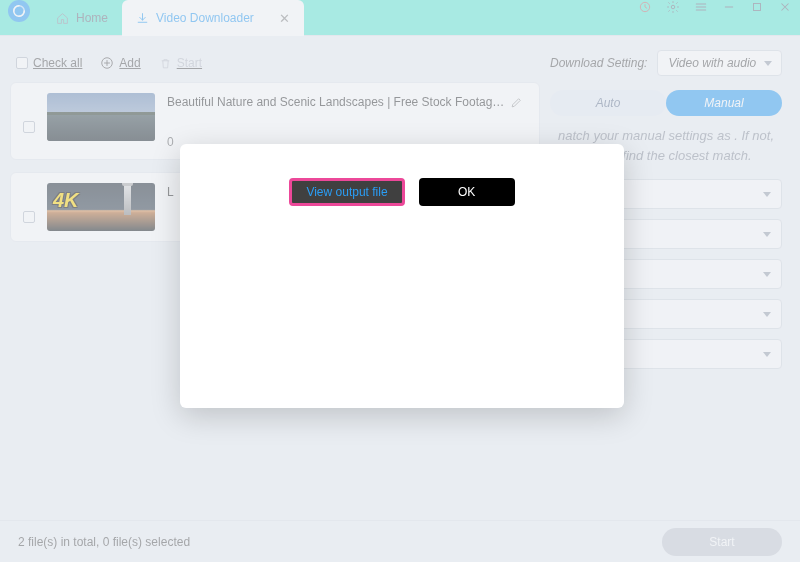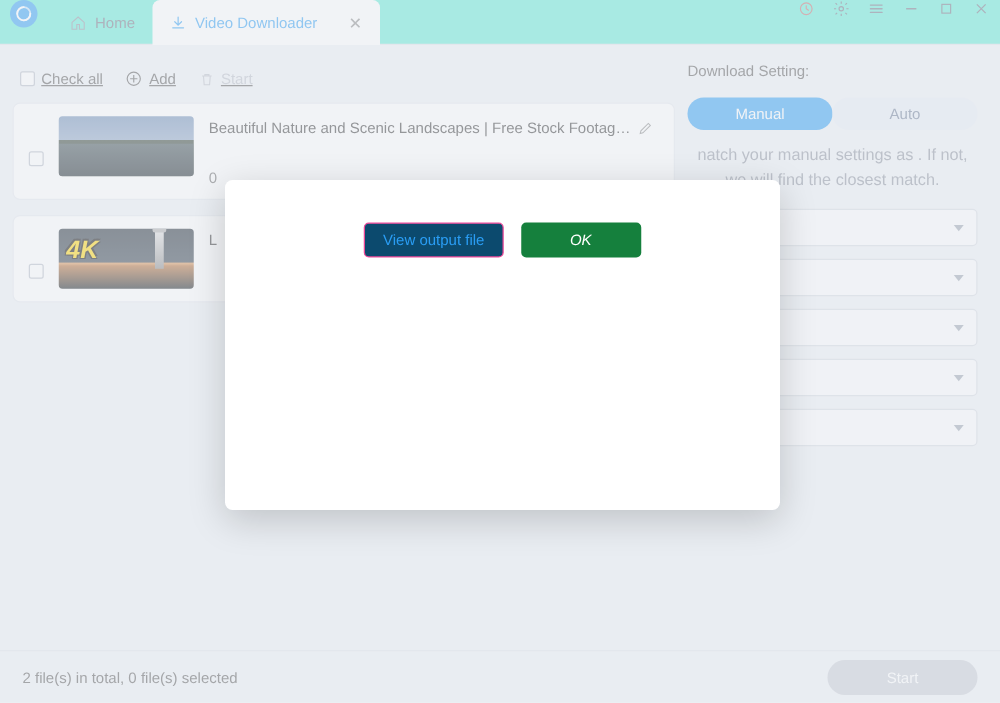--- a/index.html
+++ b/index.html
@@ -13,21 +13,21 @@
 .tab.active { background: #fff; color: #2a9df4; position: relative; }
 .tab .ticon { width: 13px; height: 13px; }
 .tab .close { margin-left: 18px; color: #888; font-size: 13px; cursor: pointer; }
 .titlebar .spacer { flex: 1; }
 .tb-icons { display: flex; gap: 14px; align-items: center; color: #6a7180; }
 .tb-icons .ic { width: 14px; height: 14px; display: flex; align-items: center; justify-content: center; cursor: pointer; }
 
 
 .content { display: flex; height: 490px; }
 .left { flex: 1; padding: 8px 10px 0 10px; }
-.right { width: 250px; padding: 14px 18px 0 0; }
+.right { width: 250px; padding: 14px 18px 0 0; font-style: italic; }
 
 
 .toolbar { display: flex; align-items: center; gap: 18px; height: 38px; padding: 0 6px; font-size: 12px; color: #555; text-decoration: underline; }
 .toolbar .item { display: flex; align-items: center; gap: 5px; cursor: pointer; }
 .toolbar .item.disabled { color: #b9bec8; }
 .cb { width: 12px; height: 12px; border: 1px solid #b7bdc8; border-radius: 2px; background: #fff; }
 
 
 .card { background: #fff; border: 1px solid #e5e9ef; border-radius: 6px; padding: 10px 12px; display: flex; align-items: flex-start; gap: 12px; margin-bottom: 12px; }
 .card .cb { margin-top: 28px; }
@@ -62,22 +62,22 @@
 
 
 .overlay { position: absolute; inset: 0; background: rgba(230,233,238,0.55); }
 .modal { position: absolute; left: 180px; top: 144px; width: 444px; height: 264px; background: #fff; border-radius: 6px; box-shadow: 0 8px 30px rgba(0,0,0,0.18); padding: 34px 24px 24px; }
 .modal-body { display: flex; align-items: center; gap: 16px; margin-top: 48px; margin-bottom: 56px; }
 .check-circ { width: 26px; height: 26px; border: 2px solid #2a9df4; border-radius: 50%; display: flex; align-items: center; justify-content: center; flex-shrink: 0; }
 .check-circ svg { width: 13px; height: 13px; }
 .modal-text { font-size: 12px; color: #444; }
 .modal-actions { display: flex; justify-content: center; gap: 14px; }
 .btn { height: 28px; min-width: 96px; border-radius: 4px; font-size: 12px; display: flex; align-items: center; justify-content: center; padding: 0 14px; cursor: pointer; }
-.btn.outline { border: 1px solid #ec4899; color: #2a9df4; background: #0c4a6e; }
-.btn.primary { background: #15803d; color: #fff; font-style: italic; }
+.btn.outline { border: 3px solid #ec4899; color: #2a9df4; background: #404040; }
+.btn.primary { background: #000000; color: #fff; }
 svg { display: block; }
 </style>
 </head>
 <body>
 
 <div class="titlebar">
   <div class="logo">
     <svg viewBox="0 0 24 24">
         <path d="M12 3 a9 9 0 1 0 9 9" fill="none" stroke="#fff" stroke-width="2.5" stroke-linecap="round"></path>
         <path d="M12 21 a9 9 0 1 0 -9 -9" fill="none" stroke="#fff" stroke-width="2.5" stroke-linecap="round" opacity="0.7"></path>
@@ -179,27 +179,30 @@
         <div class="card-title">
           <span>L</span>
         </div>
       </div>
     </div>
   </div>
 
   <div class="right">
     <div class="drow">
       <span>Download Setting:</span>
+      <div class="select">
+        <span>Video with audio</span>
+      </div>
     </div>
     <div class="modebar">
+      <div class="m auto">
+          <span>Auto</span>
+        </div>
       <div class="m manual">
           <span>Manual</span>
-        </div>
-      <div class="m auto">
-          <span>Auto</span>
         </div>
     </div>
     <div class="hint">natch your manual settings as . If not, we will find the closest match.</div>
     <div class="opt">
         <span>MP4</span>
       </div>
     <div class="opt">
         <span>OPUS</span>
       </div>
     <div class="opt">

